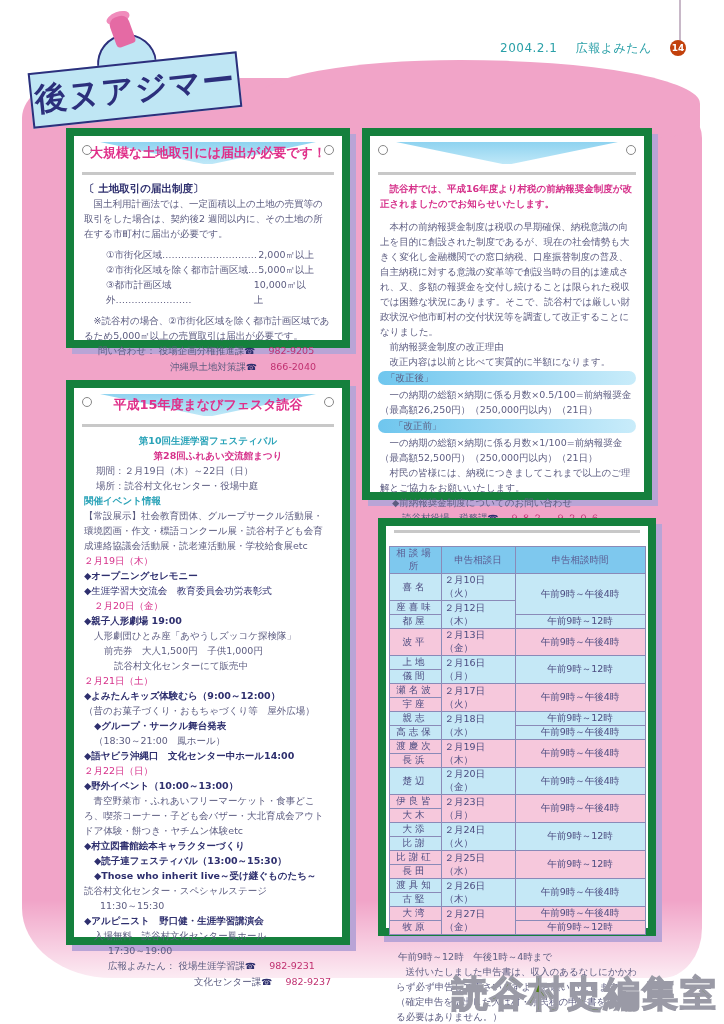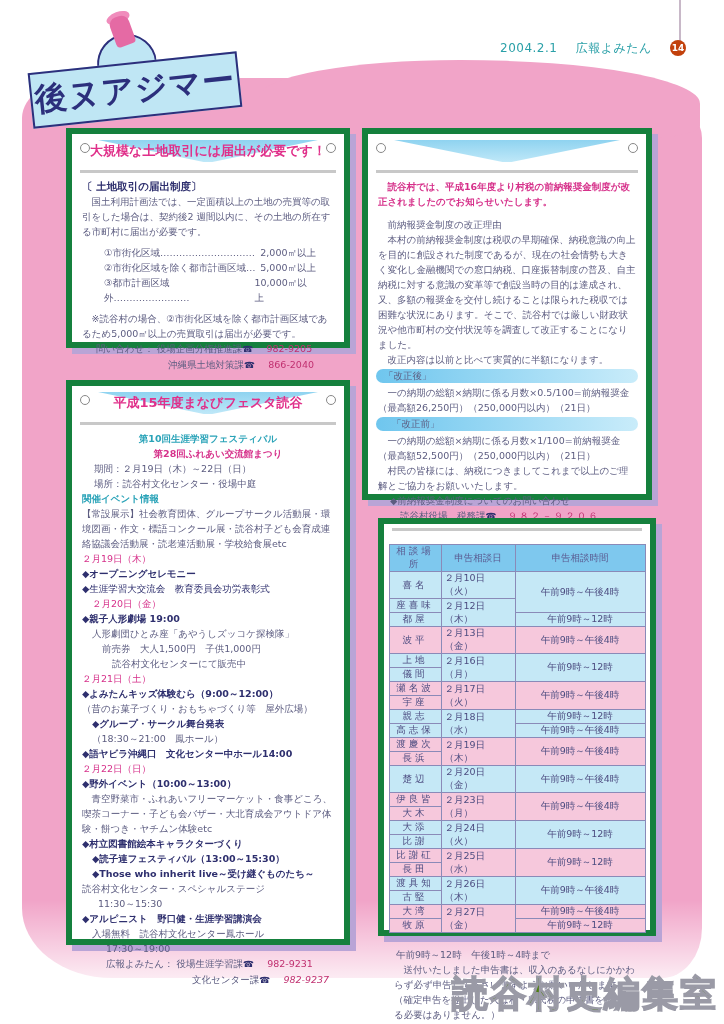--- a/index.html
+++ b/index.html
@@ -43,21 +43,21 @@
   .pin {
     position: absolute; left: 112px; top: 16px; width: 20px; height: 30px;
     background: #e56aa4; border-radius: 8px 8px 4px 4px; transform: rotate(-20deg);
   }
   .pin-head {
     position: absolute; left: 106px; top: 12px; width: 24px; height: 12px; border-radius: 50%;
     background: #f08cbc; transform: rotate(-20deg);
   }
 
   .card {
-    position: absolute; background: #ffffff; border: 6px solid #15803d;
+    position: absolute; background: #ffffff; border: 8px solid #15803d;
     box-shadow: 6px 6px 0 #b9a4d6;
   }
   .card-title {
     position: relative; height: 26px; margin: 6px 6px 0 6px; text-align: center;
   }
   .card-title .wedge {
     position: absolute; left: 20px; right: 20px; top: 0; height: 22px;
     background: linear-gradient(to bottom, #8fd3f0, #bfe8f8);
     clip-path: polygon(0 0, 100% 0, 52% 100%, 48% 100%);
   }
@@ -160,22 +160,22 @@
 <div class="card" style="left:362px; top:128px; width:290px; height:372px;">
   <div class="card-title">
     <div class="wedge"></div>
     <div class="hole l"></div>
     <div class="hole r"></div>
   </div>
   <div class="card-rule"></div>
   <div class="body-text">
     <div class="magenta indent" style="font-weight:bold;">読谷村では、平成16年度より村税の前納報奨金制度が改正されましたのでお知らせいたします。</div>
     <div style="height:8px;"></div>
+    <div class="indent">本村の前納報奨金制度は税収の早期確保、納税意識の向上を目的に創設された制度であるが、現在の社会情勢も大きく変化し金融機関での窓口納税、口座振替制度の普及、自主納税に対する意識の変革等で創設当時の目的は達成され、又、多額の報奨金を交付し続けることは限られた税収では困難な状況にあります。そこで、読谷村では厳しい財政状況や他市町村の交付状況等を調査して改正することになりました。</div>
     <div class="indent">前納報奨金制度の改正理由</div>
-    <div class="indent">本村の前納報奨金制度は税収の早期確保、納税意識の向上を目的に創設された制度であるが、現在の社会情勢も大きく変化し金融機関での窓口納税、口座振替制度の普及、自主納税に対する意識の変革等で創設当時の目的は達成され、又、多額の報奨金を交付し続けることは限られた税収では困難な状況にあります。そこで、読谷村では厳しい財政状況や他市町村の交付状況等を調査して改正することになりました。</div>
     <div class="indent">改正内容は以前と比べて実質的に半額になります。</div>
   </div>
   <div class="bar-label">「改正後」</div>
   <div class="body-text">
     <div class="indent">一の納期の総額×納期に係る月数×0.5/100=前納報奨金（最高額26,250円）（250,000円以内）（21日）</div>
   </div>
   <div class="bar-label" style="padding-left:16px;">「改正前」</div>
   <div class="body-text">
     <div class="indent">一の納期の総額×納期に係る月数×1/100=前納報奨金（最高額52,500円）（250,000円以内）（21日）</div>
     <div class="indent">村民の皆様には、納税につきましてこれまで以上のご理解とご協力をお願いいたします。</div>
@@ -232,21 +232,21 @@
     <div style="padding-left:10px;">入場無料　読谷村文化センター鳳ホール</div>
     <div style="padding-left:24px;">17:30～19:00</div>
 
     <div style="padding-left:24px;">
       <span>広報よみたん：</span>
       <span>役場生涯学習課</span><span class="tel-icon">☎</span>
       <span class="phone" style="margin-left:10px;">982-9231</span>
     </div>
     <div style="padding-left:110px;">
       <span>文化センター課</span><span class="tel-icon">☎</span>
-      <span class="phone" style="margin-left:10px;font-style:italic;">982-9237</span>
+      <span class="phone" style="margin-left:10px;">982-9237</span>
     </div>
   </div>
 </div>
 
 <div class="card" style="left:378px; top:518px; width:278px; height:418px;">
   <div class="card-rule"></div>
 
   <table class="sched">
     <tbody>
         <tr>

